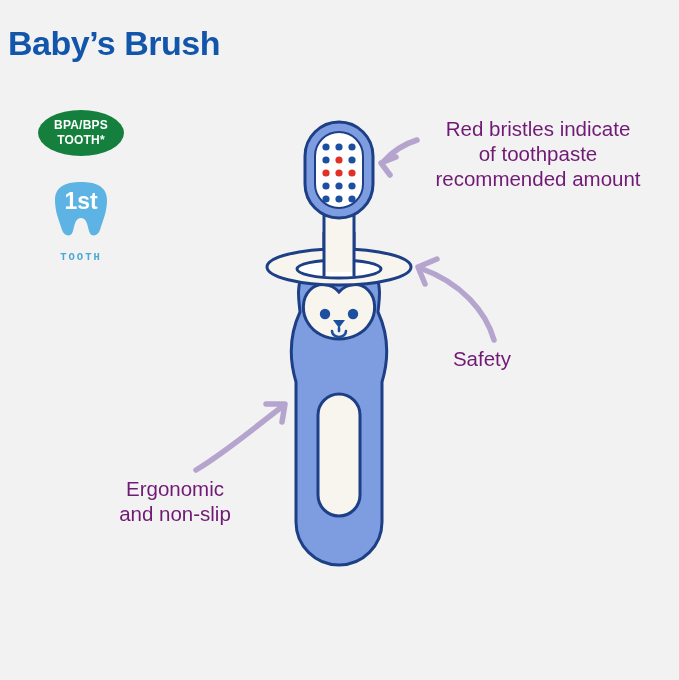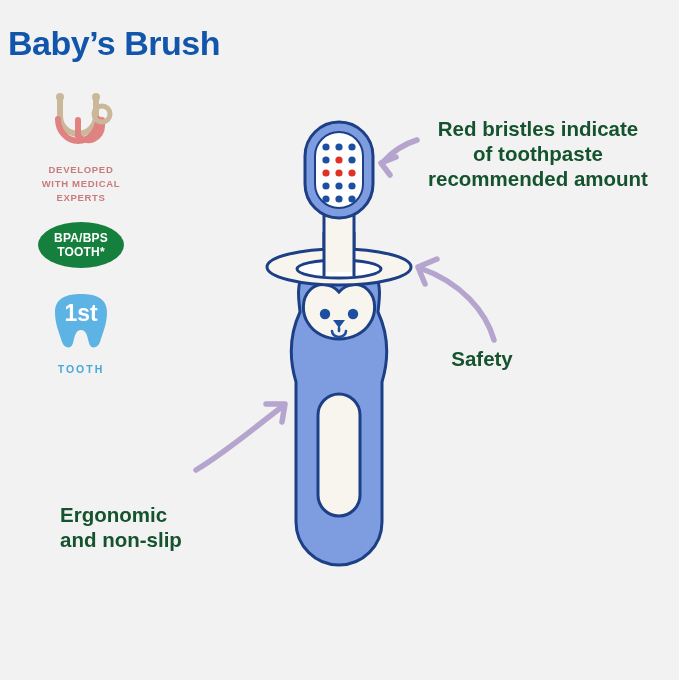--- a/index.html
+++ b/index.html
@@ -52,20 +52,21 @@
     letter-spacing: 0.7px;
     line-height: 1.45;
     margin-top: 5px;
   }
   .caption-medical { color: #c97b7b; }
   .caption-tooth {
     color: #4aa8d8;
     font-size: 10.5px;
     letter-spacing: 2px;
     line-height: 1.6;
+    font-family: Liberation Mono, monospace;
   }
   .badge-icon-wrap {
     display: flex;
     justify-content: center;
     align-items: flex-end;
   }
   .bpa-oval {
     width: 86px;
     height: 46px;
     margin: 0 auto;
@@ -78,43 +79,43 @@
     color: #ffffff;
     font-size: 12px;
     font-weight: bold;
     line-height: 1.22;
     letter-spacing: 0.2px;
   }
 
   
   .anno {
     position: absolute;
-    font-weight: bold;
-    color: #14532d;
+    font-weight: normal;
+    color: #701a75;
     line-height: 1.22;
   }
   .anno-bristles {
     top: 116px;
     left: 404px;
     width: 268px;
     text-align: center;
     font-size: 20.5px;
   }
   .anno-shield {
     top: 346px;
     left: 412px;
     width: 140px;
     text-align: center;
     font-size: 20.5px;
   }
   .anno-ergo {
-    top: 502px;
+    top: 476px;
     left: 60px;
     width: 230px;
-    text-align: left;
+    text-align: center;
     font-size: 20.5px;
   }
 
   
   .art {
     position: absolute;
     left: 0;
     top: 0;
   }
   .arrows {
@@ -125,38 +126,20 @@
 </style>
 </head>
 <body>
 
 <div class="page">
 
   <div class="title">Baby’s Brush</div>
 
   <div class="badges">
 
-    <div class="badge">
-      <div class="badge-icon-wrap">
-        <svg width="74" height="66" viewBox="0 0 74 66">
-          <path d="M16 5 L16 24 A18 18 0 0 0 52 24 L52 5" fill="none" stroke="#cbb89a" stroke-width="6" stroke-linecap="round"></path>
-          <circle cx="16" cy="5" r="4" fill="#cbb89a"></circle>
-          <circle cx="52" cy="5" r="4" fill="#cbb89a"></circle>
-          <path d="M34 42 L34 28" fill="none" stroke="#e08282" stroke-width="6" stroke-linecap="round"></path>
-          <path d="M14 27 A20 22 0 0 0 54 27" fill="none" stroke="#e08282" stroke-width="6" stroke-linecap="round"></path>
-          <path d="M34 44 A14 14 0 0 0 58 34 L58 28" fill="none" stroke="#e08282" stroke-width="6" stroke-linecap="round"></path>
-          <circle cx="58" cy="22" r="8" fill="none" stroke="#cbb89a" stroke-width="5"></circle>
-        </svg>
-      </div>
-      <div class="badge-caption caption-medical">
-        <div>DEVELOPED</div>
-        <div>WITH MEDICAL</div>
-        <div>EXPERTS</div>
-      </div>
-    </div>
 
     <div class="badge" style="margin-top:18px;">
       <div class="bpa-oval">
         <span>BPA/BPS</span>
         <span>TOOTH*</span>
       </div>
     </div>
 
     <div class="badge" style="margin-top:20px;">
       <div class="badge-icon-wrap">

